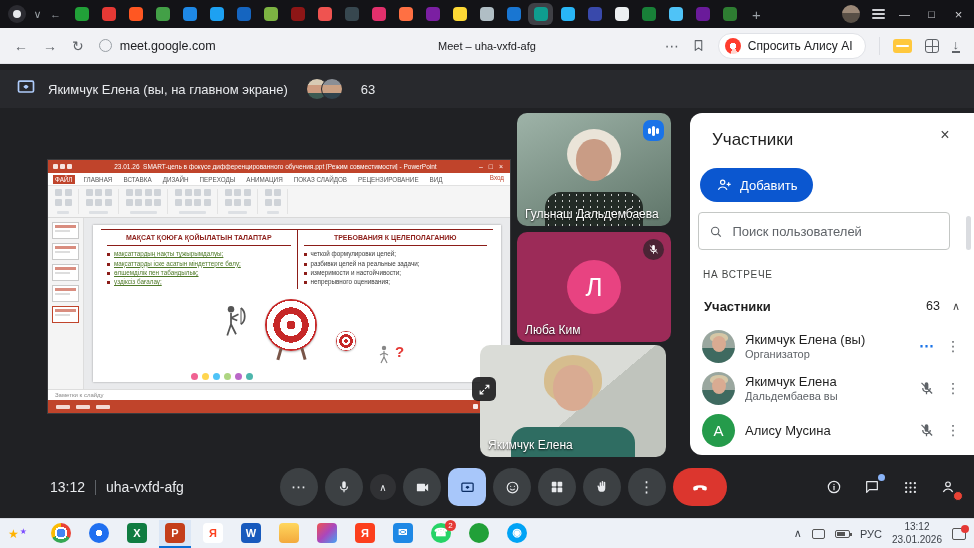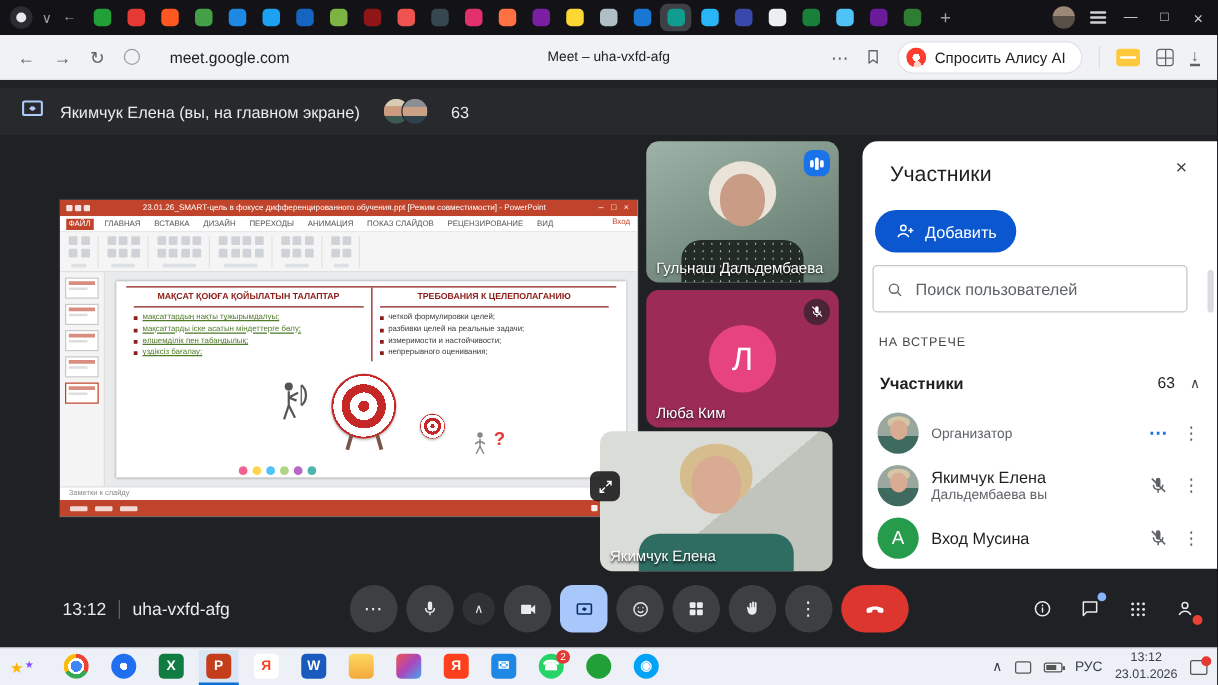--- a/index.html
+++ b/index.html
@@ -18,21 +18,21 @@
 .tb-right{margin-left:auto;display:flex;align-items:center;gap:12px;color:#cfd0d4}
 .tb-avatar{width:18px;height:18px;border-radius:50%;background:linear-gradient(#9b8877 0 45%,#584f46 45%)}
 .burger{display:flex;flex-direction:column;gap:2.5px}
 .burger i{width:13px;height:1.6px;background:#cfd0d4;border-radius:1px}
 .wctl{font-size:11px;width:15px;text-align:center;color:#cfd0d4}
 .wctl.close{font-size:13px}
 
 
 .addressbar{position:absolute;left:0;top:28px;right:0;height:36px;background:#f1f2f5;border-bottom:1px solid #e2e3e8;display:flex;align-items:center;padding:0 14px;gap:15px;color:#5f6368}
 .nav-ic{font-size:14px}
-.site{display:flex;align-items:center;gap:24px}
+.site{display:flex;align-items:center;gap:8px}
 .site-ic{width:13px;height:13px;border-radius:50%;border:1.5px solid #9aa0a6}
 .url{font-size:12.5px;color:#202124}
 .pagetitle{position:absolute;left:50%;top:50%;transform:translate(-50%,-50%);font-size:11px;color:#202124;white-space:nowrap}
 .ab-right{margin-left:auto;display:flex;align-items:center;gap:13px}
 .alice{display:flex;align-items:center;gap:7px;background:#fff;border:1px solid #e0e2e7;border-radius:15px;padding:4px 12px 4px 6px}
 .alice-logo{width:16px;height:16px;border-radius:50%;background:radial-gradient(circle,#fff 0 3px,transparent 3px),conic-gradient(#ff3d2e 0 40%,#ffd5cf 40% 55%,#ff3d2e 55% 100%)}
 .alice span{font-size:12px;color:#202124;white-space:nowrap}
 .vdiv{width:1px;height:18px;background:#dcdee3}
 .card-ic{width:19px;height:14px;border-radius:3px;background:#ffc83d;position:relative}
 .card-ic::after{content:"";position:absolute;left:3px;top:6px;right:3px;height:2.5px;background:#fff;border-radius:1px}
@@ -604,20 +604,21 @@
         <span class="gl">Участники</span>
         <span class="gc">63</span>
         <span class="chev">∧</span>
       </div>
       <div class="plist">
 
           <div class="prow">
             <div class="pav"></div>
 
             <div class="ptxt">
+              <div class="pname">Якимчук Елена (вы)</div>
               <div class="psub">Организатор</div>
             </div>
             <span class="pmenu">⋯</span>
 
             <span class="pdots"></span>
           </div>
 
           <div class="prow">
             <div class="pav"></div>
 
@@ -630,21 +631,21 @@
               <path d="M12 14a3 3 0 0 0 3-3V5a3 3 0 0 0-6 0v6a3 3 0 0 0 3 3zm5-3a5 5 0 0 1-10 0H5a7 7 0 0 0 6 6.92V21h2v-3.08A7 7 0 0 0 19 11h-2z"></path>
               <path d="M4 3 21 20" stroke="currentColor" stroke-width="2"></path>
             </svg>
             <span class="pdots"></span>
           </div>
 
           <div class="prow">
 
             <div class="pletter" style="background: rgb(37, 155, 75);">А</div>
             <div class="ptxt">
-              <div class="pname">Вход Мусина</div>
+              <div class="pname">Алису Мусина</div>
 
             </div>
 
             <svg class="pmic" width="15" height="15" viewBox="0 0 24 24" fill="currentColor">
               <path d="M12 14a3 3 0 0 0 3-3V5a3 3 0 0 0-6 0v6a3 3 0 0 0 3 3zm5-3a5 5 0 0 1-10 0H5a7 7 0 0 0 6 6.92V21h2v-3.08A7 7 0 0 0 19 11h-2z"></path>
               <path d="M4 3 21 20" stroke="currentColor" stroke-width="2"></path>
             </svg>
             <span class="pdots"></span>
           </div>
         </div>

